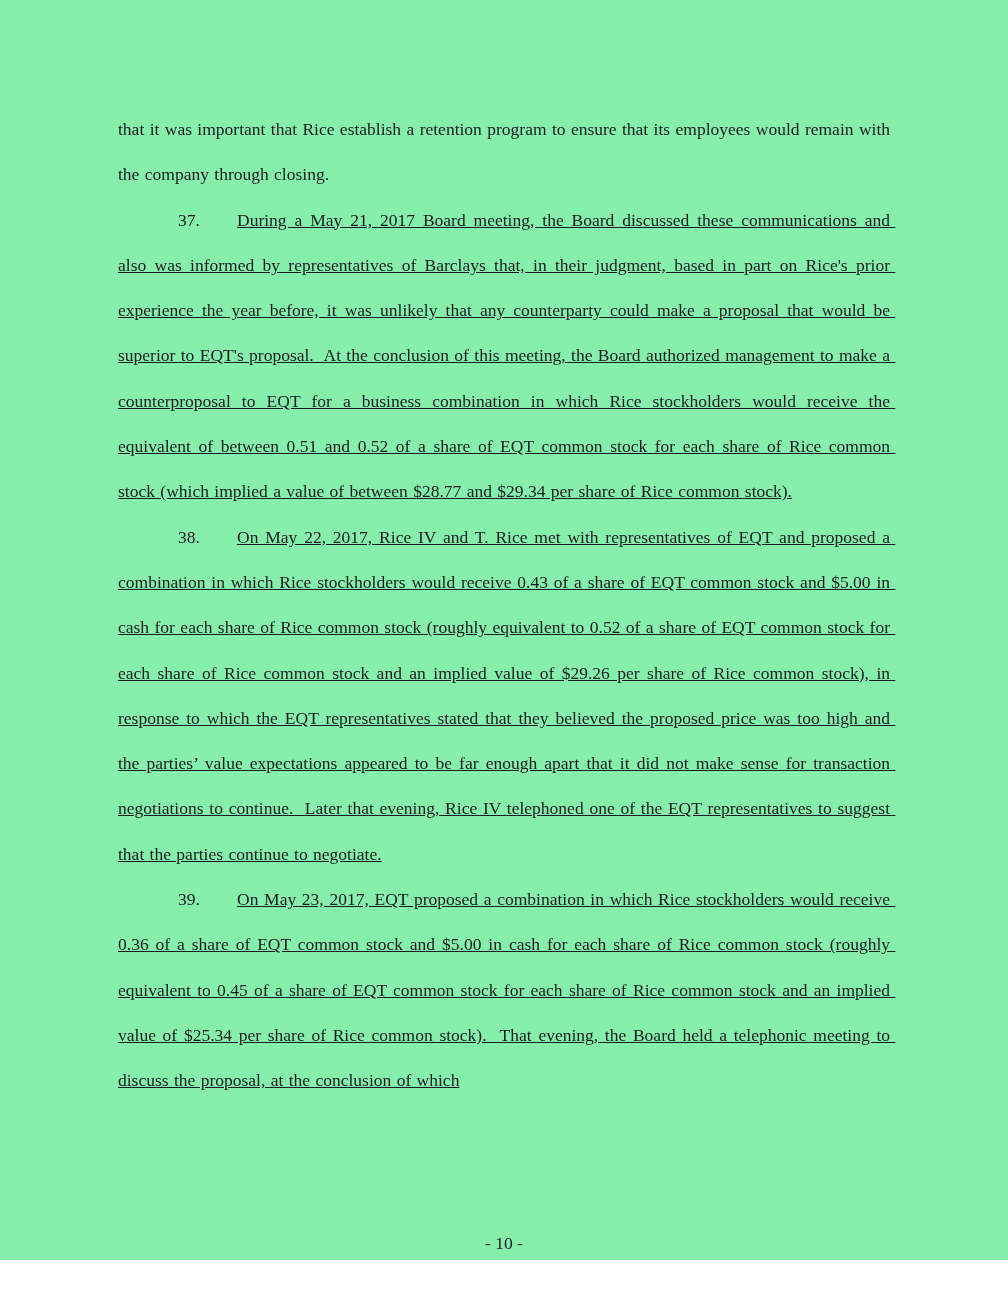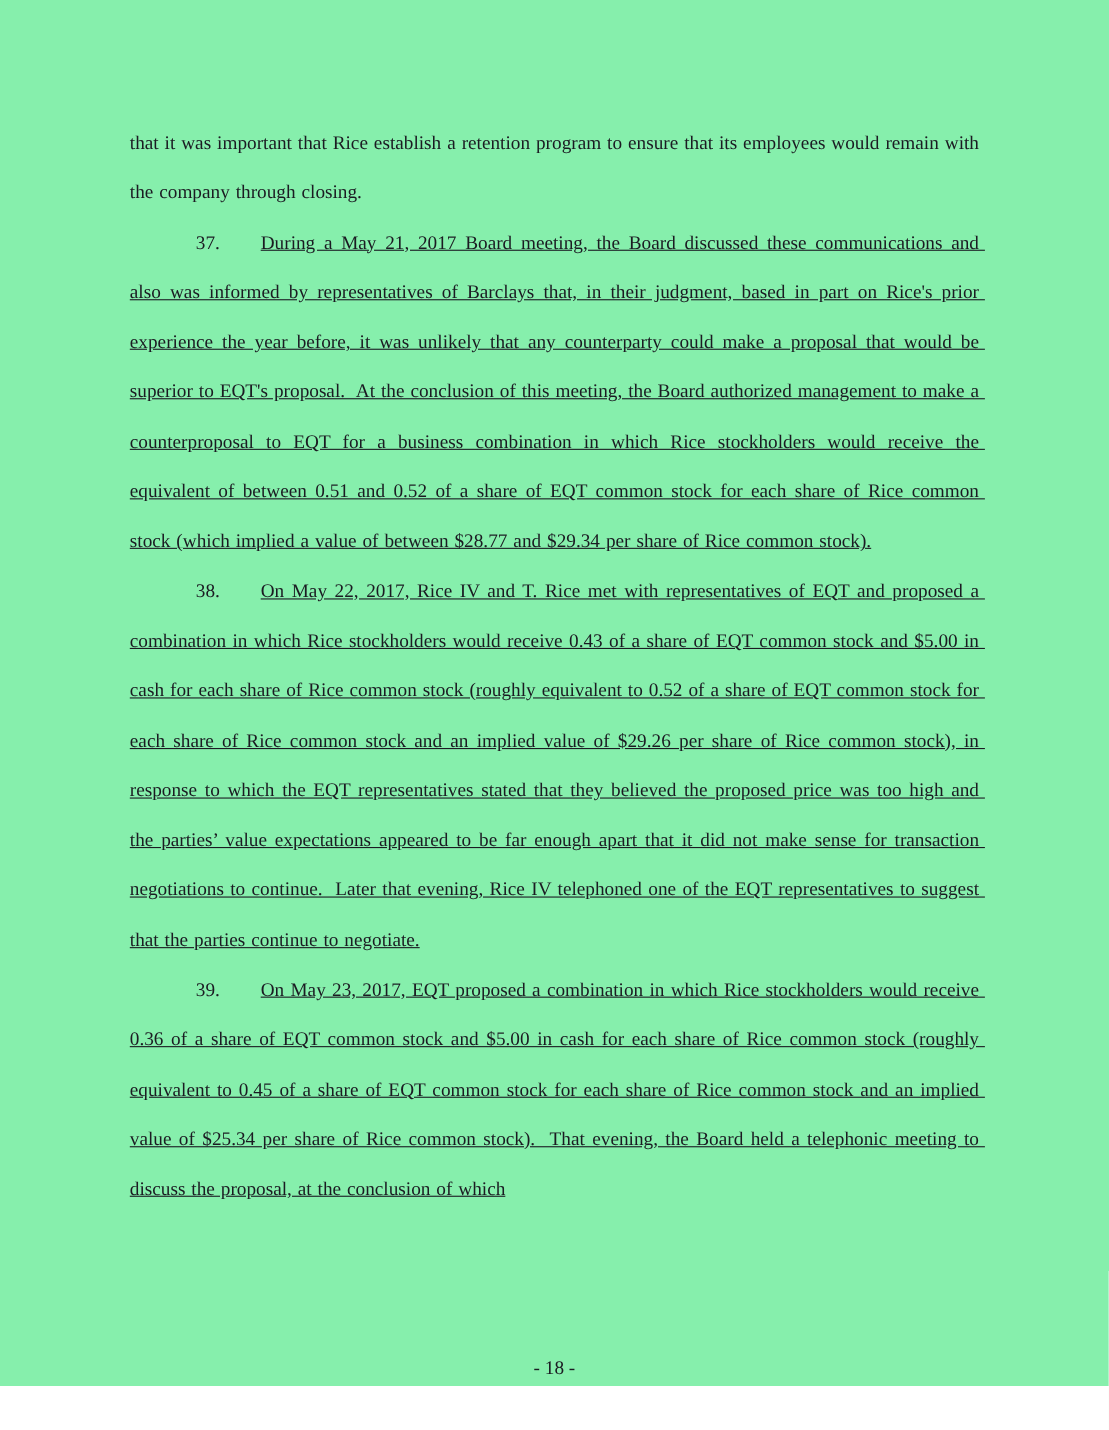--- a/index.html
+++ b/index.html
@@ -62,14 +62,14 @@
     <p class="para"><span>that it was important that Rice establish a retention program to ensure that its employees would remain with the company through closing.</span></p>
 
     <p class="para indent"><span class="pnum">37.</span><span>During a May 21, 2017 Board meeting, the Board discussed these communications and also was informed by representatives of Barclays that, in their judgment, based in part on Rice's prior experience the year before, it was unlikely that any counterparty could make a proposal that would be superior to EQT's proposal.  At the conclusion of this meeting, the Board authorized management to make a counterproposal to EQT for a business combination in which Rice stockholders would receive the equivalent of between 0.51 and 0.52 of a share of EQT common stock for each share of Rice common stock (which implied a value of between $28.77 and $29.34 per share of Rice common stock).</span></p>
 
     <p class="para indent"><span class="pnum">38.</span><span>On May 22, 2017, Rice IV and T. Rice met with representatives of EQT and proposed a combination in which Rice stockholders would receive 0.43 of a share of EQT common stock and $5.00 in cash for each share of Rice common stock (roughly equivalent to 0.52 of a share of EQT common stock for each share of Rice common stock and an implied value of $29.26 per share of Rice common stock), in response to which the EQT representatives stated that they believed the proposed price was too high and the parties’ value expectations appeared to be far enough apart that it did not make sense for transaction negotiations to continue.  Later that evening, Rice IV telephoned one of the EQT representatives to suggest that the parties continue to negotiate.</span></p>
 
     <p class="para indent"><span class="pnum">39.</span><span>On May 23, 2017, EQT proposed a combination in which Rice stockholders would receive 0.36 of a share of EQT common stock and $5.00 in cash for each share of Rice common stock (roughly equivalent to 0.45 of a share of EQT common stock for each share of Rice common stock and an implied value of $25.34 per share of Rice common stock).  That evening, the Board held a telephonic meeting to discuss the proposal, at the conclusion of which</span></p>
 
   </div>
 
-  <div class="footer">- 18 -</div>
+  <div class="footer">- 10 -</div>
 </div>
 
 </body></html>

